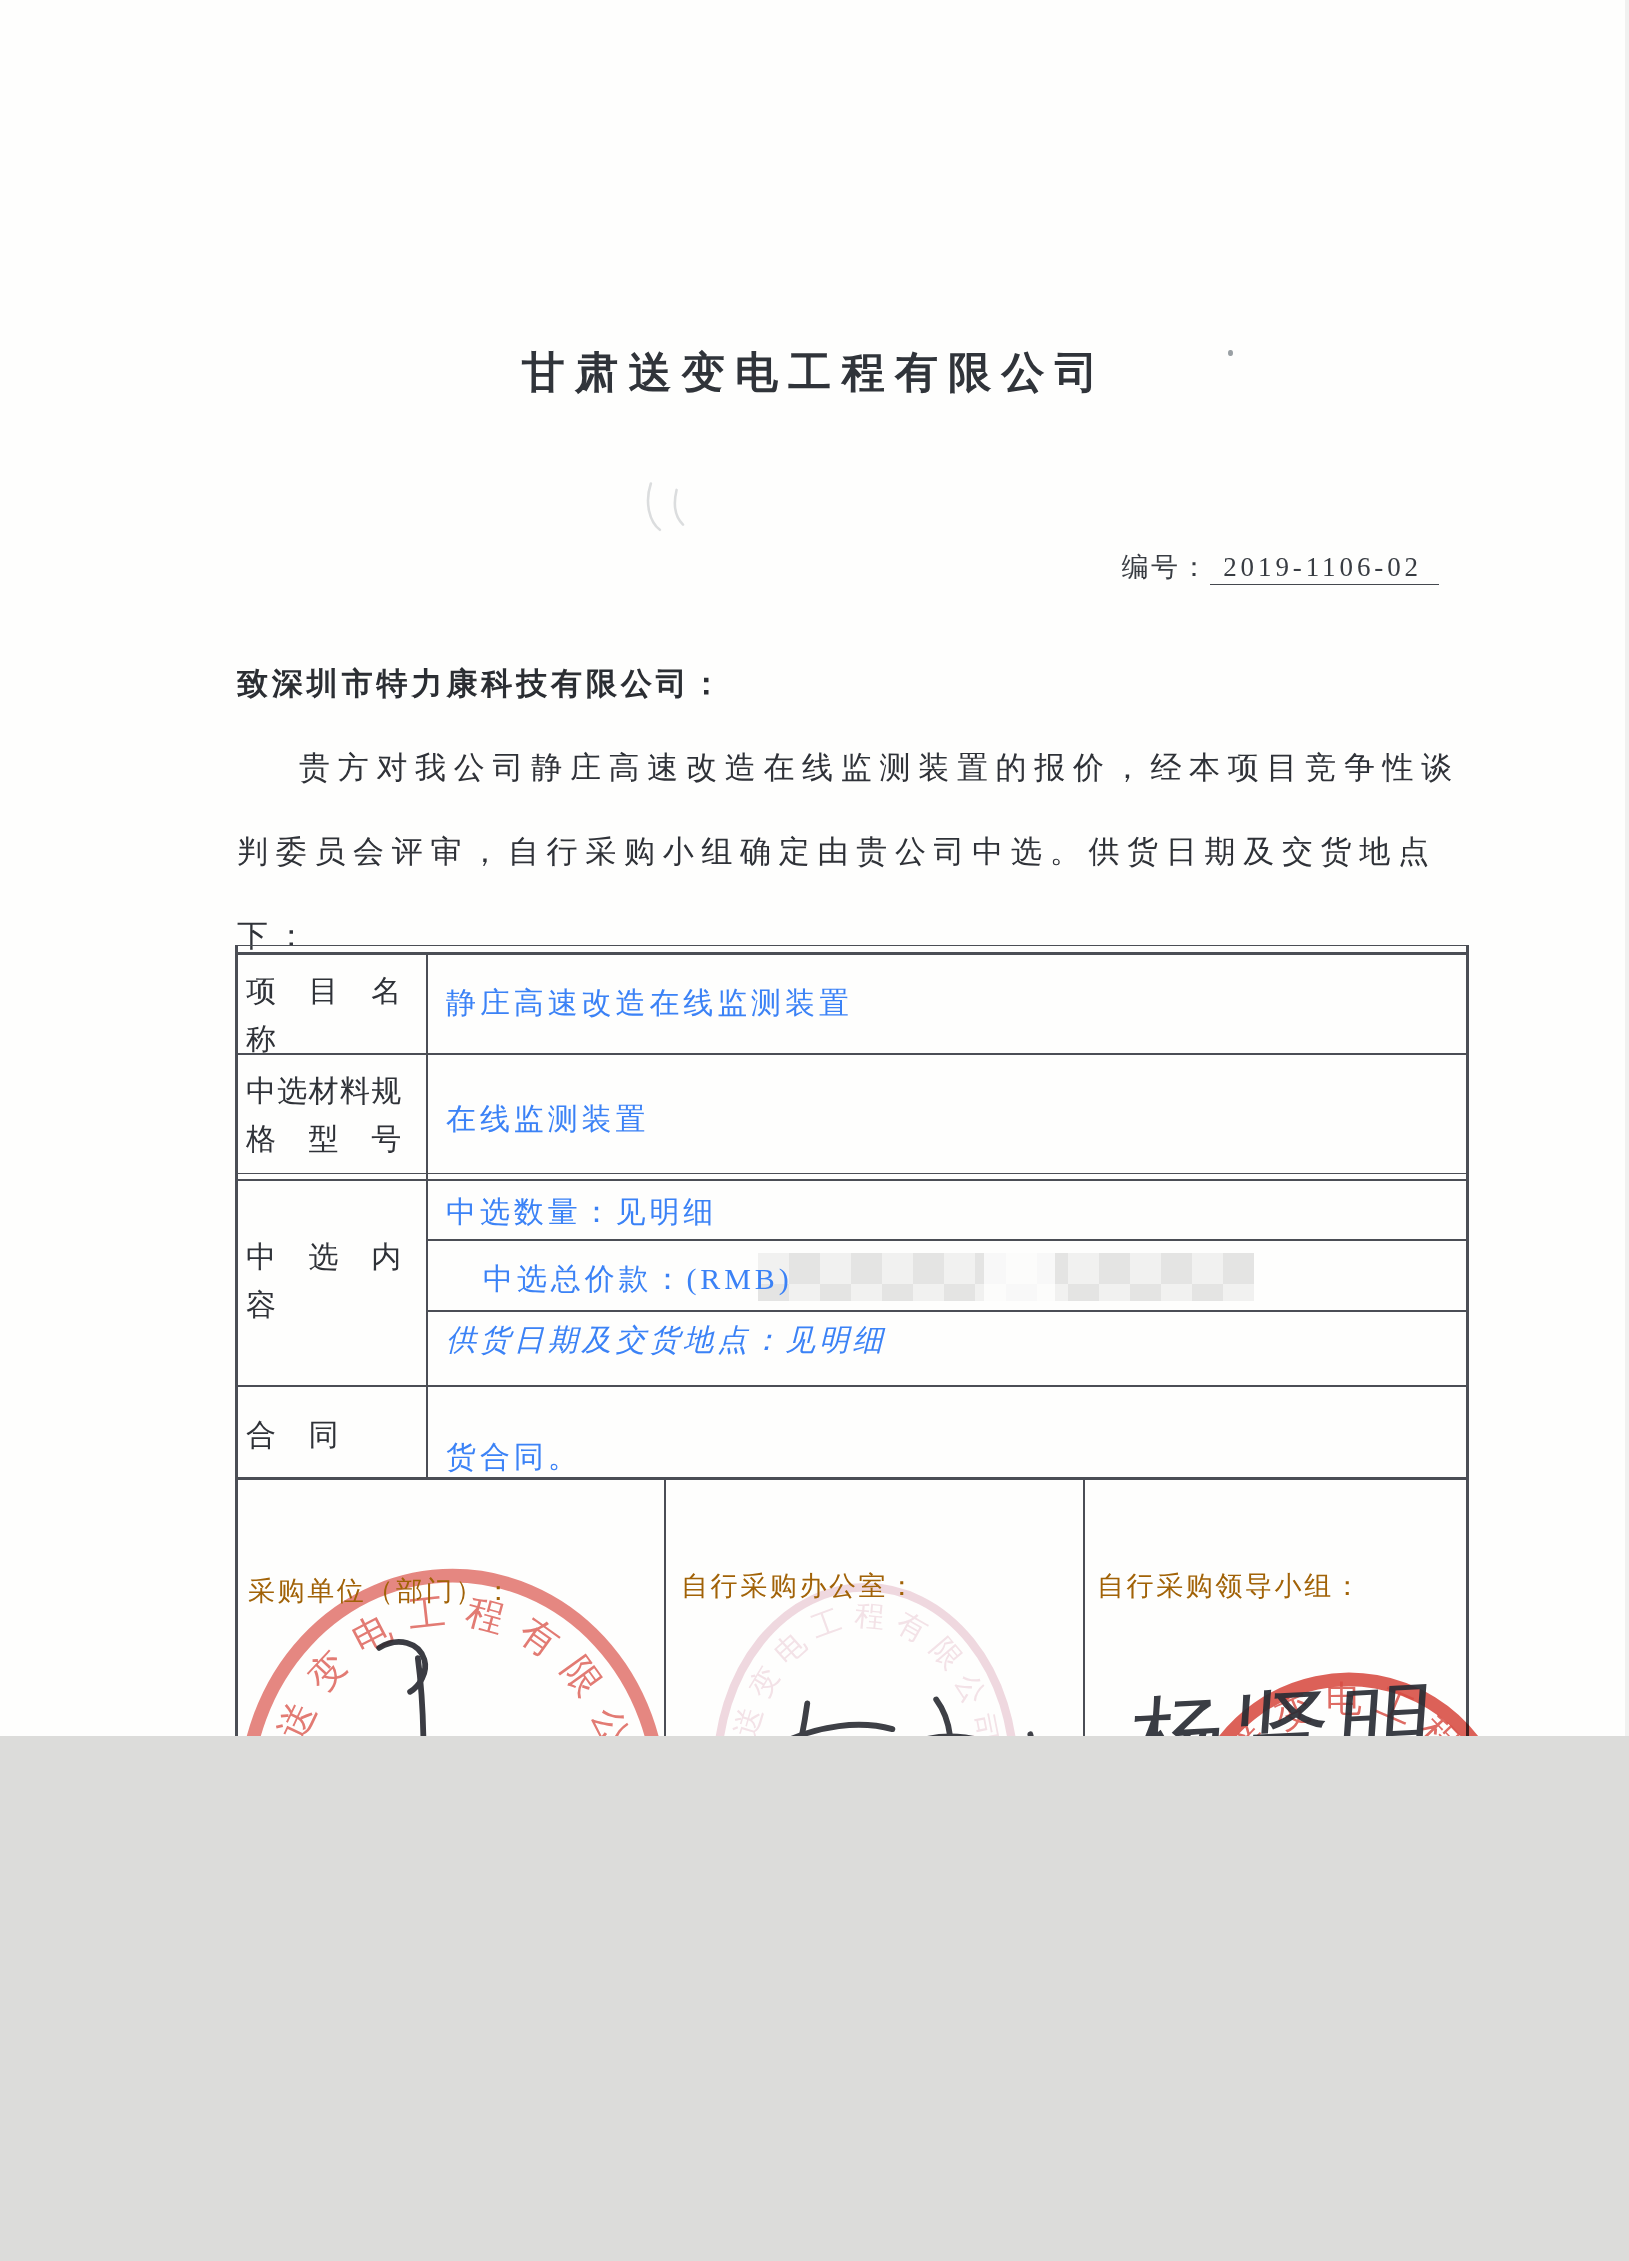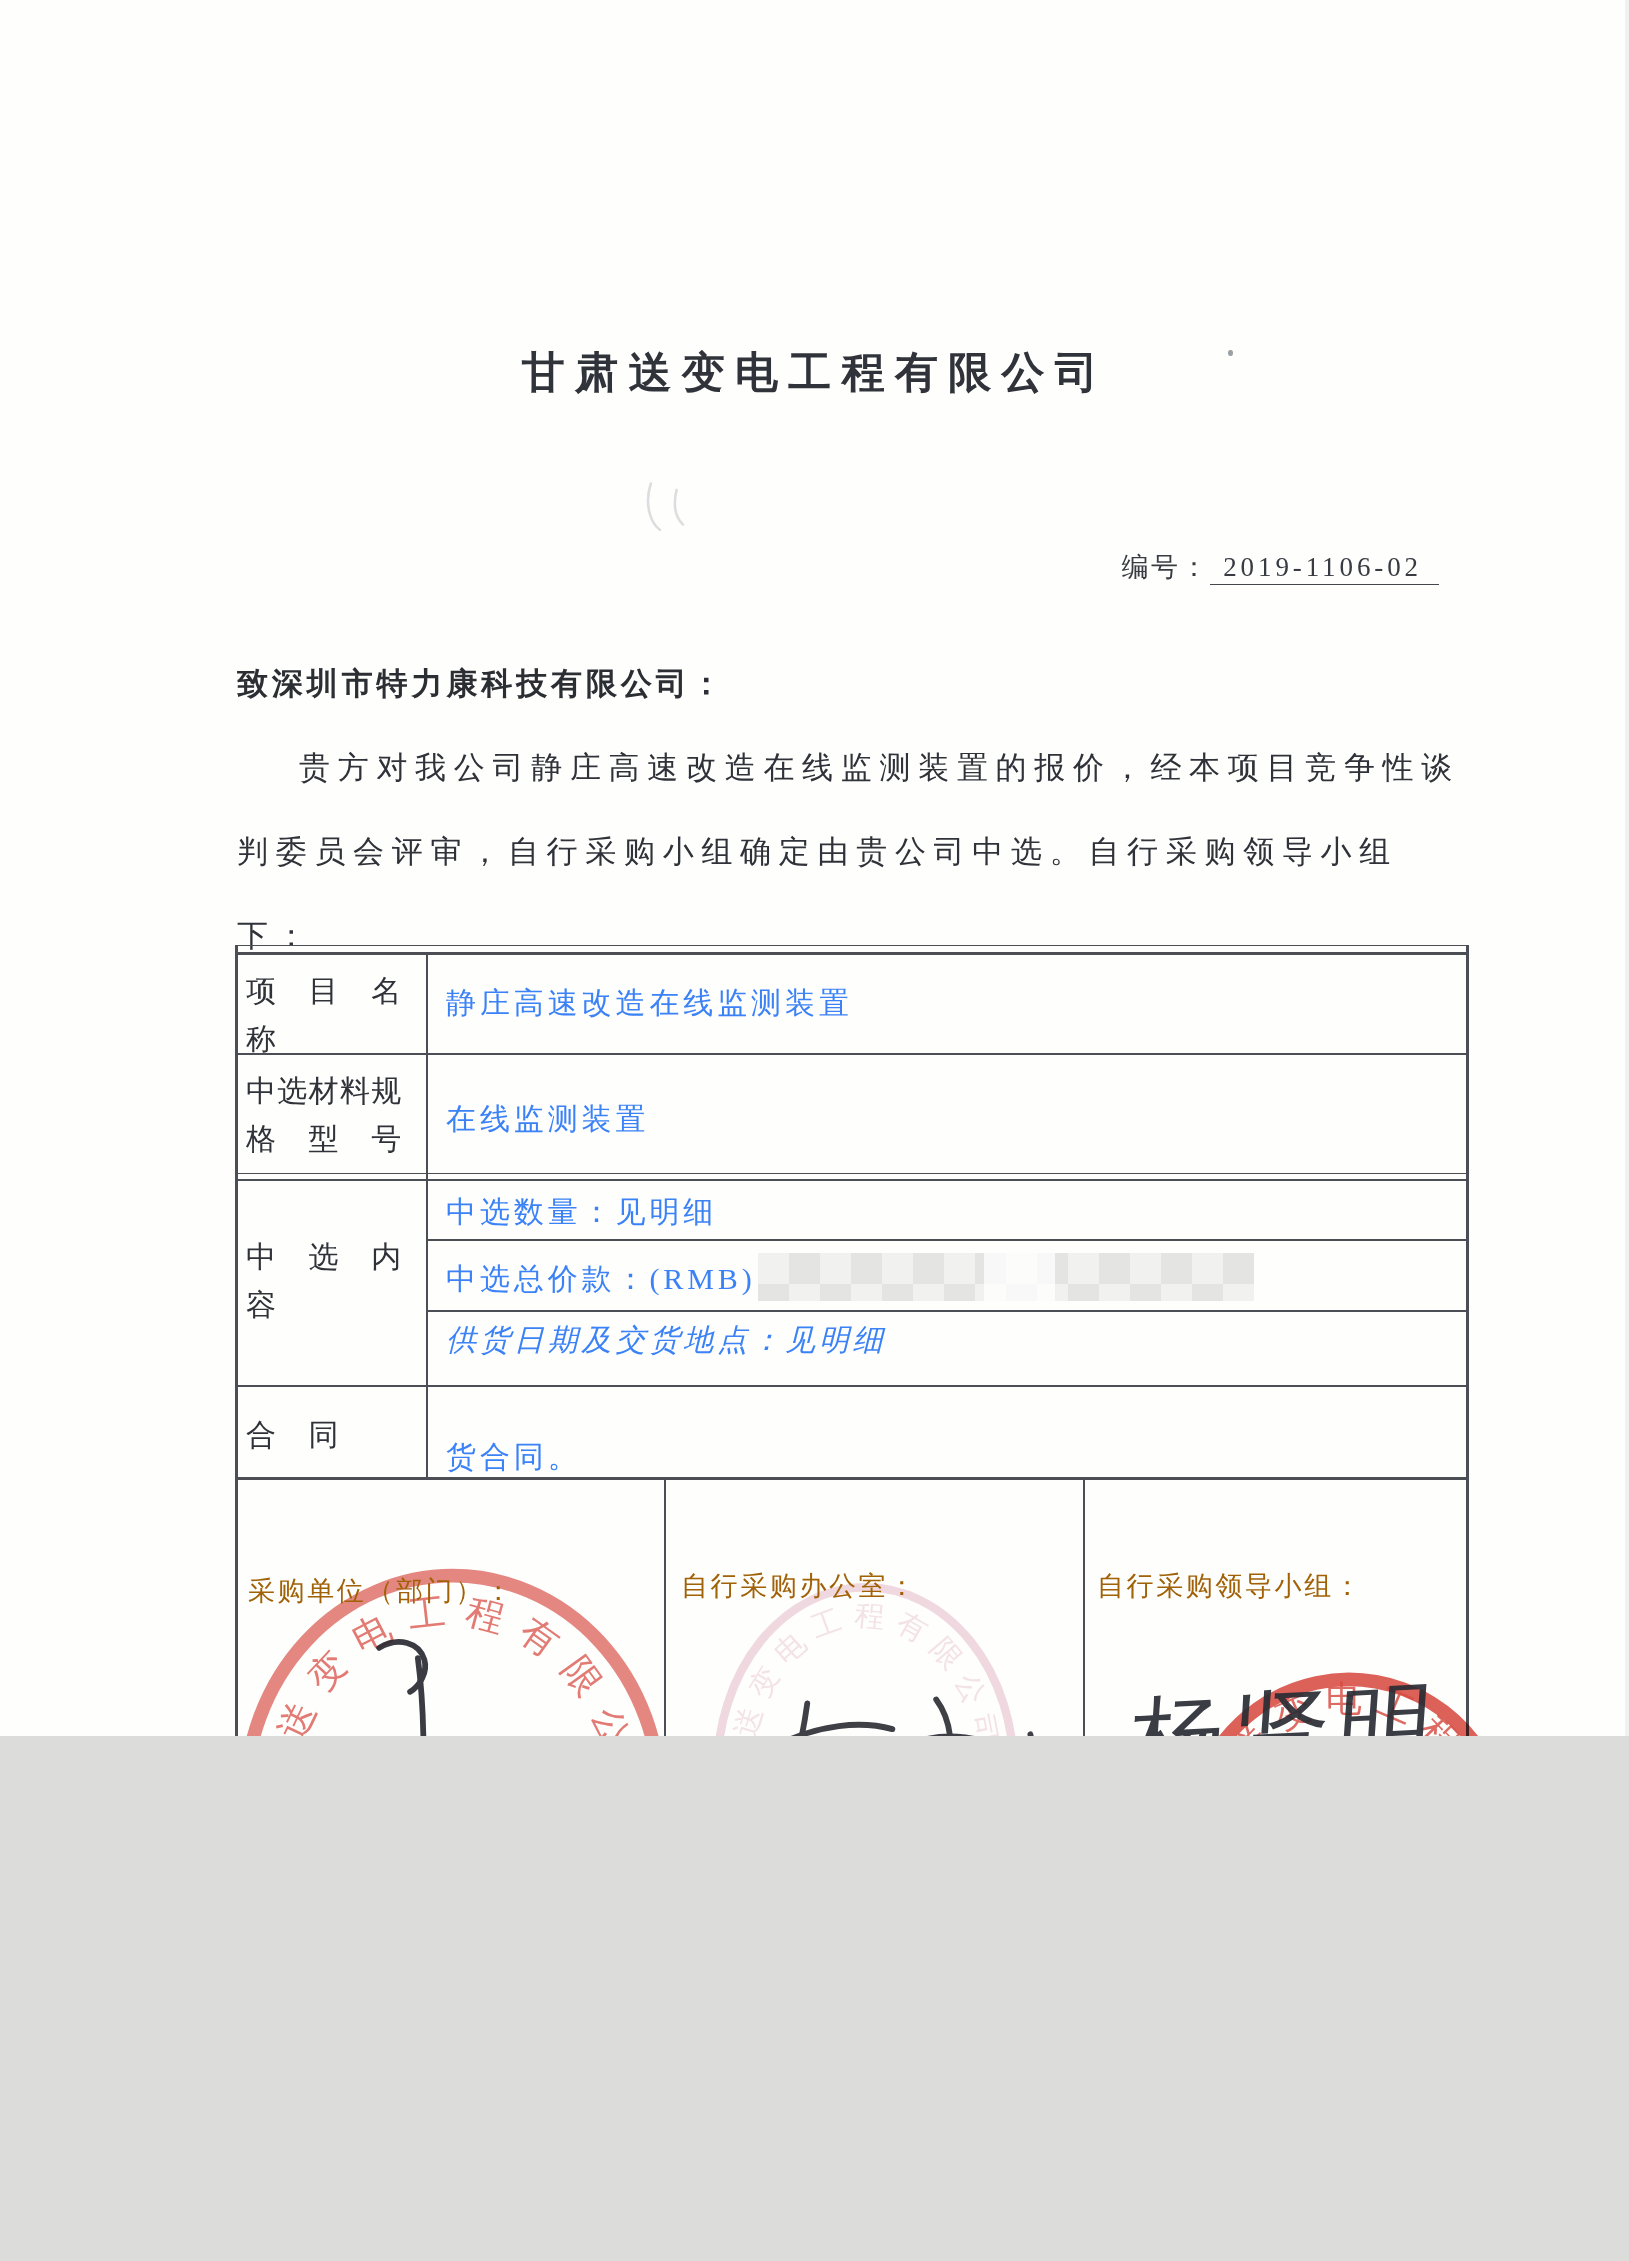--- a/index.html
+++ b/index.html
@@ -112,21 +112,21 @@
 
   <div class="title" id="title1">甘肃送变电工程有限公司</div>
 
   <div class="docno">
     <span>编号：</span><span class="val">2019-1106-02</span>
   </div>
 
   <div class="addressee">致深圳市特力康科技有限公司：</div>
 
   <div class="bodyline" id="bodyline1">贵方对我公司静庄高速改造在线监测装置的报价，经本项目竞争性谈</div>
-  <div class="bodyline" id="bodyline2">判委员会评审，自行采购小组确定由贵公司中选。自行采购领导小组</div>
+  <div class="bodyline" id="bodyline2">判委员会评审，自行采购小组确定由贵公司中选。供货日期及交货地点</div>
   <div class="bodyline" id="bodyline3">下：</div>
 
   <div class="hline" style="left:235px;top:945px;width:1233px;height:1.3px;"></div>
   <div class="hline" style="left:235px;top:952px;width:1233px;height:2.6px;"></div>
   <div class="hline" style="left:235px;top:1053px;width:1233px;height:1.9px;"></div>
   <div class="hline" style="left:235px;top:1173px;width:1233px;height:1.3px;"></div>
   <div class="hline" style="left:235px;top:1179px;width:1233px;height:1.9px;"></div>
   <div class="hline" style="left:426px;top:1239px;width:1043px;height:1.9px;"></div>
   <div class="hline" style="left:426px;top:1310px;width:1043px;height:1.9px;"></div>
   <div class="hline" style="left:235px;top:1385px;width:1233px;height:1.9px;"></div>
@@ -149,21 +149,21 @@
     <div>中选材料规</div>
     <div>格　型　号</div>
   </div>
   <div class="cell-value" style="top:1099px;">在线监测装置</div>
 
   <div class="cell-label" style="top:1233px;">
     <div>中　选　内</div>
     <div>容</div>
   </div>
   <div class="cell-value" style="top:1192px;">中选数量：见明细</div>
-  <div class="cell-value" style="top:1259px;">中选总价款：(RMB)</div>
+  <div class="cell-value" style="top:1259px;margin-left:37px;">中选总价款：(RMB)</div>
   <div class="mosaic">
       <span class="lighter"></span>
     </div>
   <div class="cell-value" style="top:1320px;font-style:italic;">供货日期及交货地点：见明细</div>
 
   <div class="cell-label" style="top:1411px;">合　同</div>
   <div class="cell-value" style="top:1437px;">货合同。</div>
 
   <div class="so-header" style="left:248px;top:1573px;">采购单位（部门）：</div>
   <div class="so-header" style="left:681px;top:1568px;">自行采购办公室：</div>

